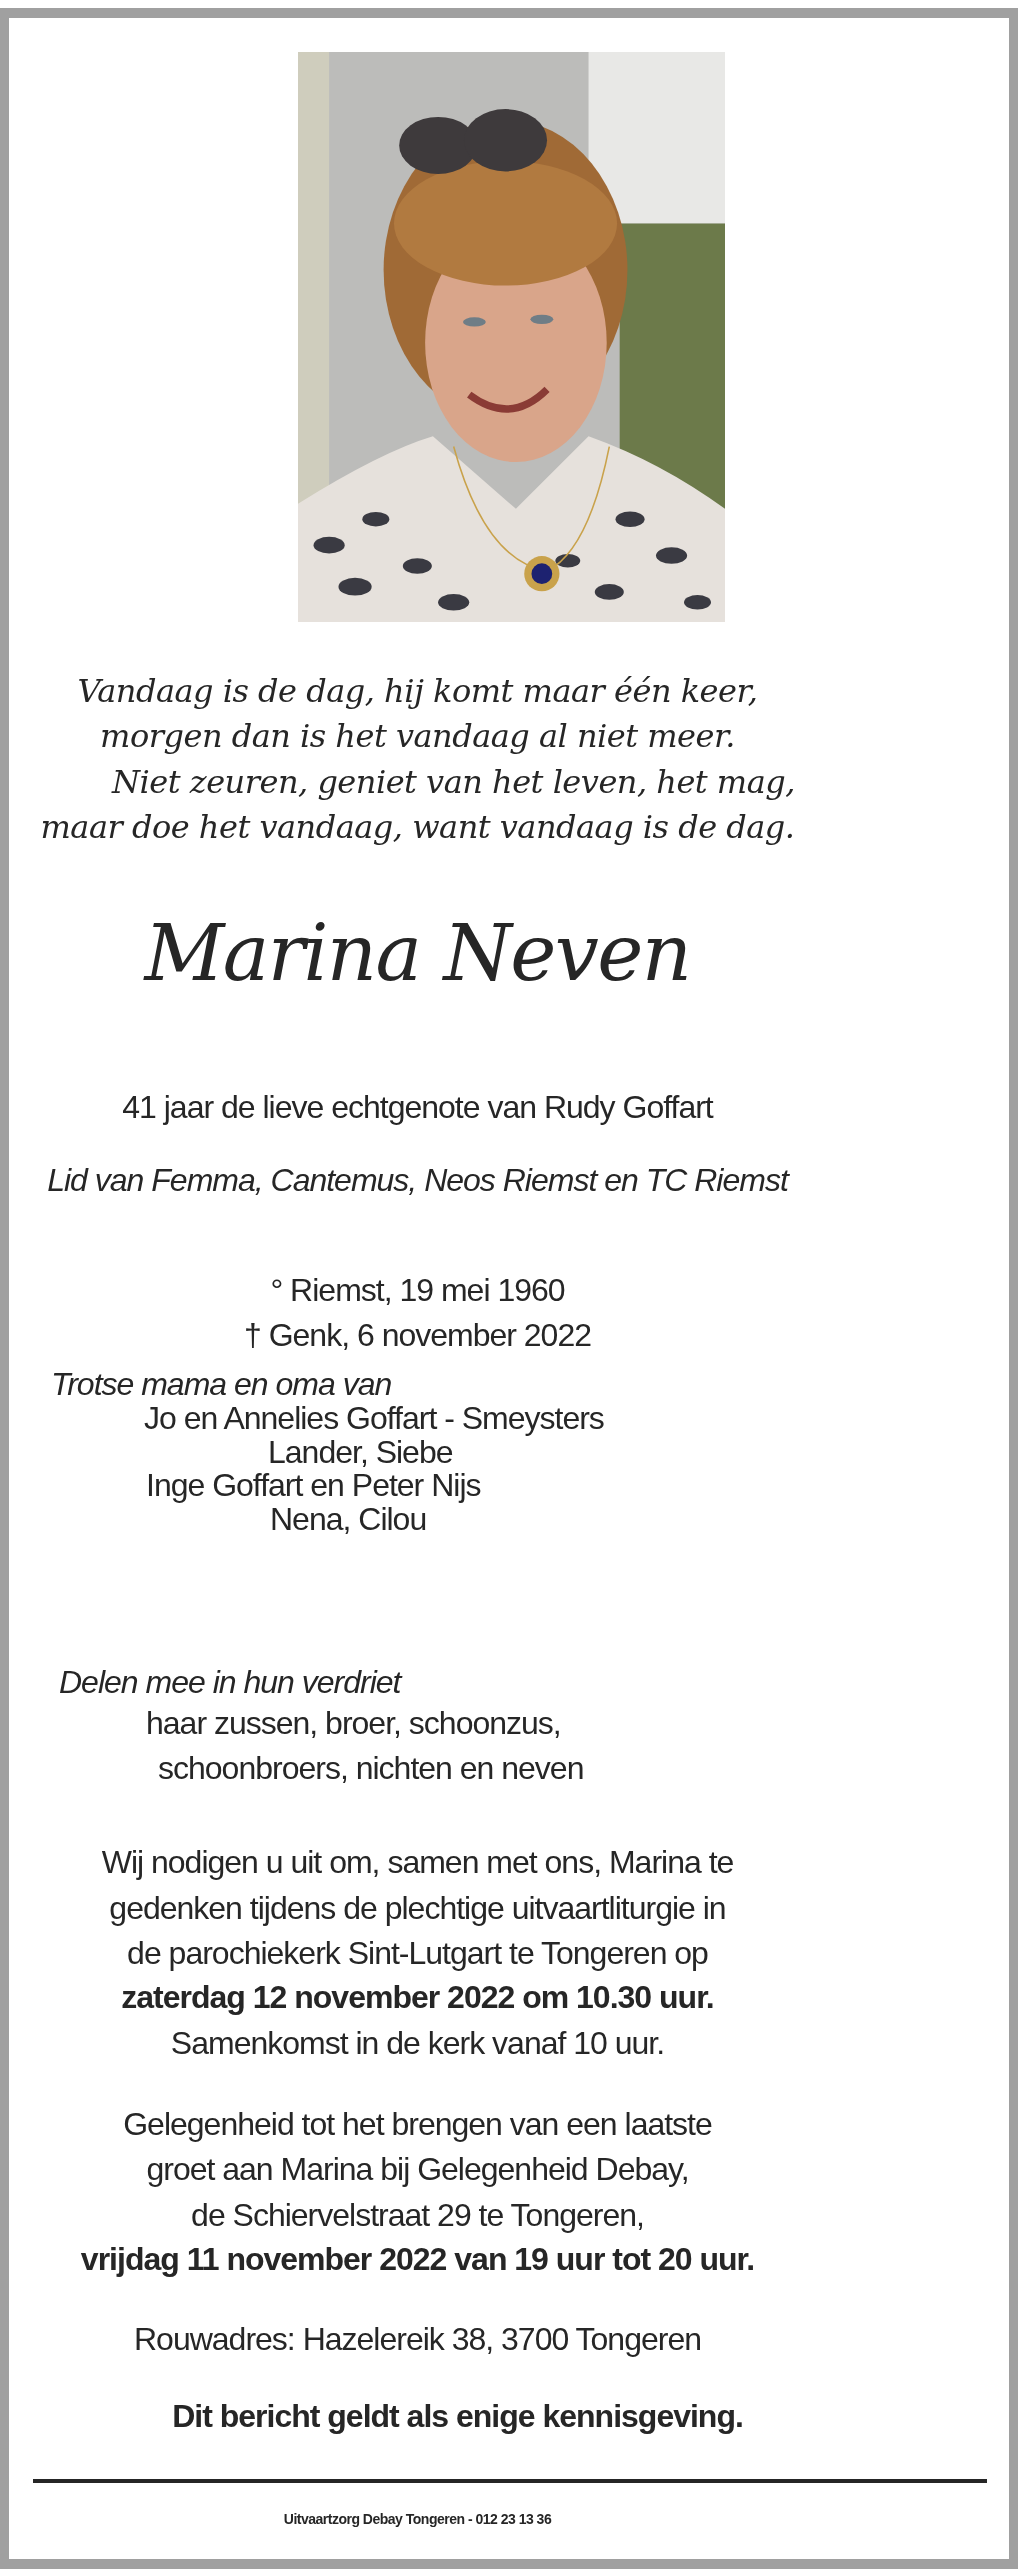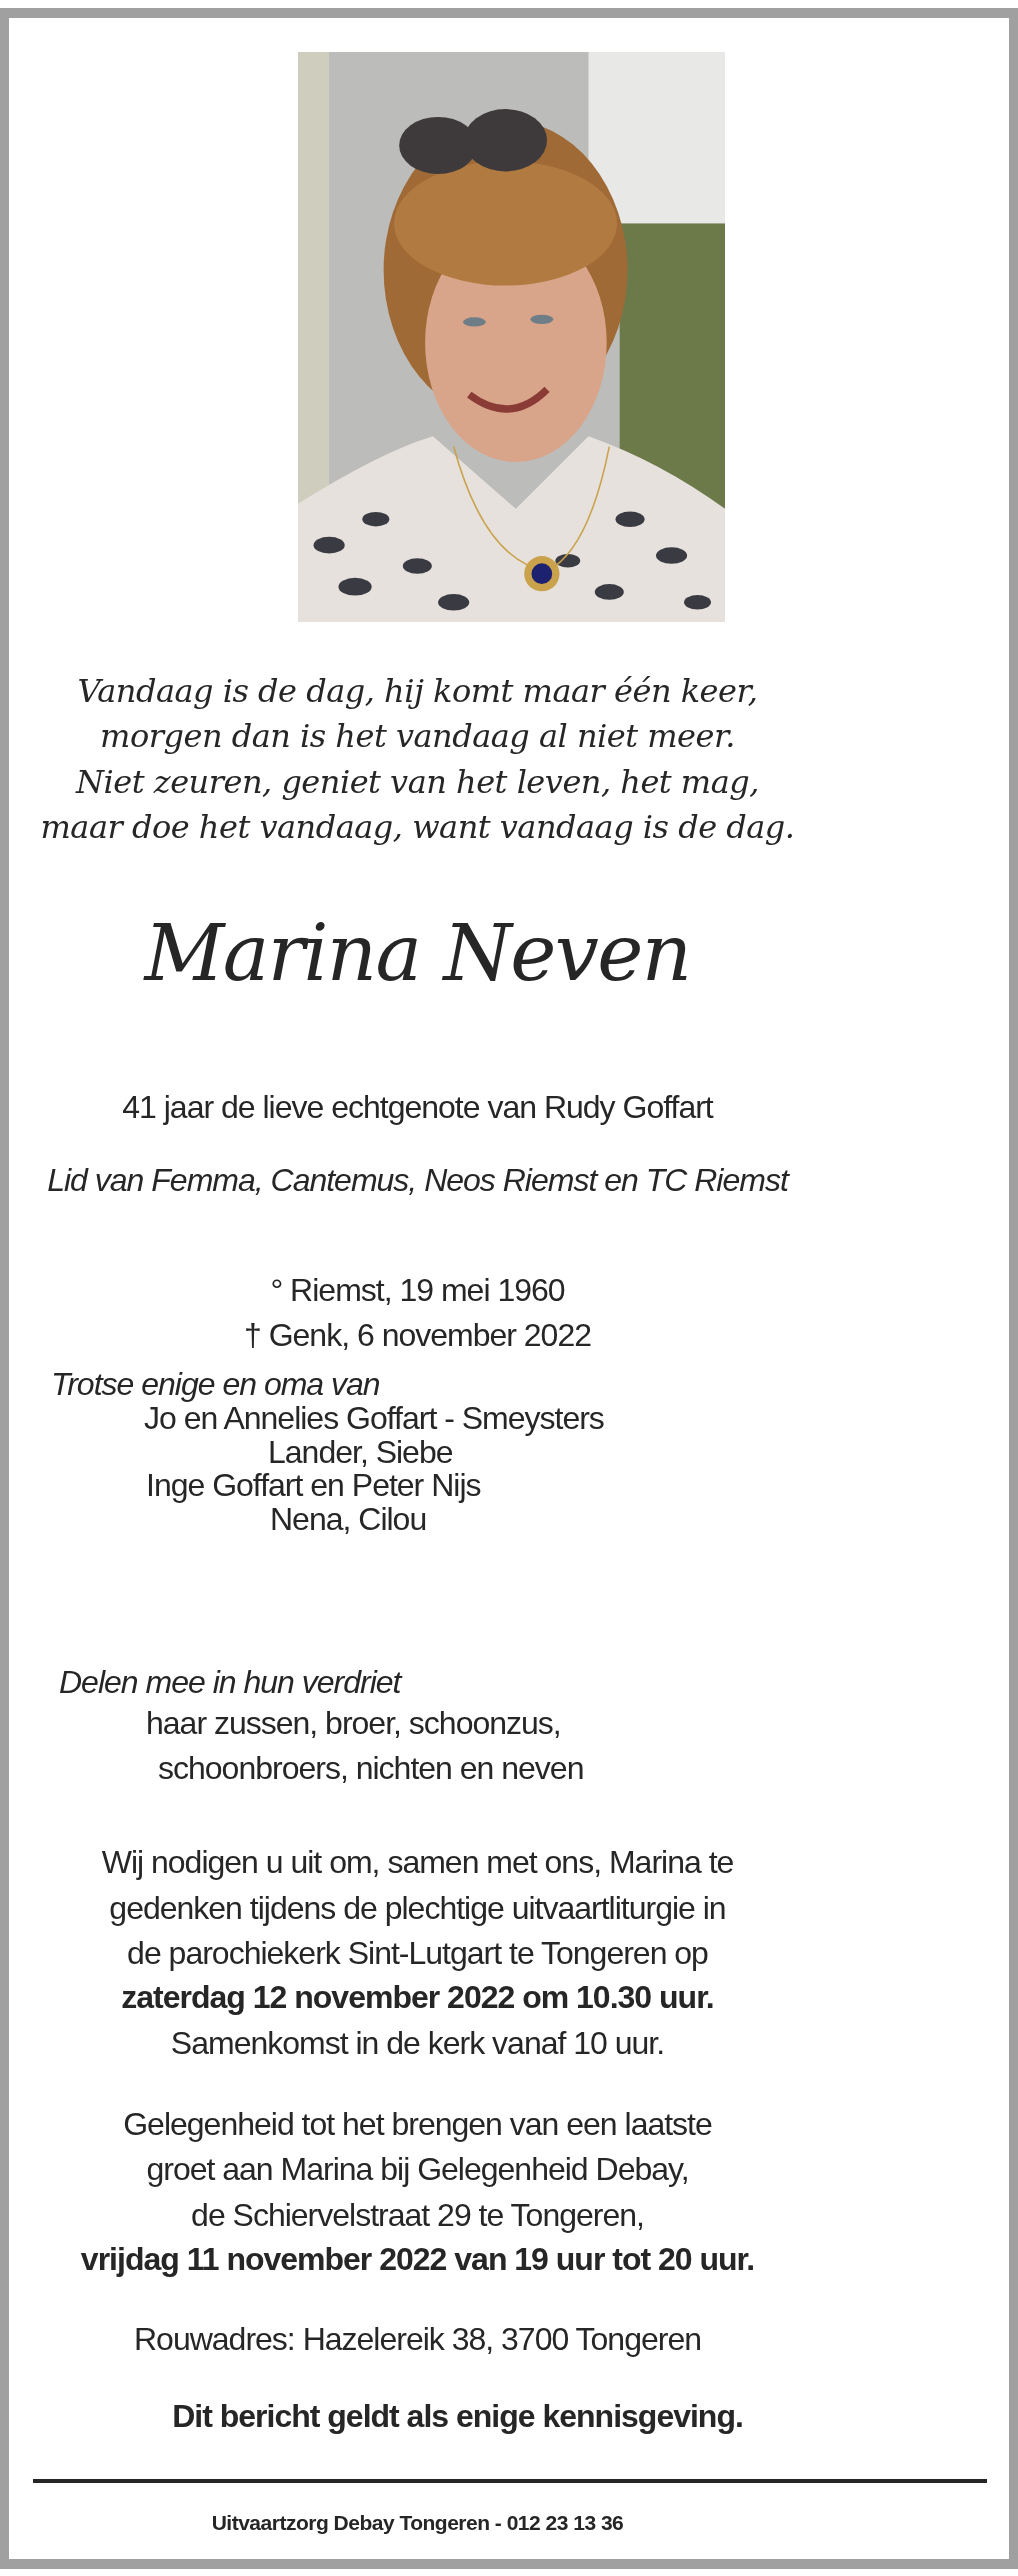--- a/index.html
+++ b/index.html
@@ -17,21 +17,21 @@
   .t { position: absolute; color: #262626; white-space: nowrap; line-height: 1; }
   .sans { font-family: "Liberation Sans", sans-serif; letter-spacing: -1px; }
   .script { font-family: "DejaVu Serif", serif; font-style: italic; letter-spacing: -0.5px; }
   .center { left: 0; width: 835px; text-align: center; }
   .poem { font-size: 32px; }
   .name { font-size: 78px; letter-spacing: -1.6px; }
   .body { font-size: 32px; }
   .bold { font-weight: bold; }
   .ital { font-style: italic; }
   .rule { position: absolute; left: 33px; width: 954px; top: 2479px; height: 3.6px; background: #262626; }
-  .footer { font-size: 21px; letter-spacing: -0.5px; }
+  .footer { font-size: 14px; letter-spacing: -0.5px; }
 </style>
 </head>
 <body>
 
 <div class="frame"></div>
 
 <div class="photo" title="Portrait of Marina Neven with sunglasses on her head, wearing a leopard-print blouse and a gold pendant necklace">
   <svg viewBox="0 0 823 1098" preserveAspectRatio="none">
     <rect x="0" y="0" width="823" height="1098" fill="#bcbcba"></rect>
     <rect x="0" y="0" width="60" height="1098" fill="#cfcdbd"></rect>
@@ -65,32 +65,32 @@
     </g>
 
     <path d="M300 760 Q360 980 480 1000 Q560 960 600 760" stroke="#c9a24b" stroke-width="3" fill="none"></path>
     <circle cx="470" cy="1005" r="34" fill="#c9a24b"></circle>
     <circle cx="470" cy="1005" r="20" fill="#1d2270"></circle>
   </svg>
 </div>
 
 <div class="t script poem center" style="top:675px;">Vandaag is de dag, hij komt maar één keer,</div>
 <div class="t script poem center" style="top:720px;">morgen dan is het vandaag al niet meer.</div>
-<div class="t script poem center" style="top:766px;">Niet zeuren, geniet van het leven, het mag,</div>
+<div class="t script poem center" style="top:766px;padding-left:36px;">Niet zeuren, geniet van het leven, het mag,</div>
 <div class="t script poem center" style="top:811px;">maar doe het vandaag, want vandaag is de dag.</div>
 
 <div class="t script name center" style="top:914px;">Marina Neven</div>
 
 <div class="t sans body center" style="top:1080px;margin-top:11px;">41 jaar de lieve echtgenote van Rudy Goffart</div>
 <div class="t sans body center ital" style="top:1164px;">Lid van Femma, Cantemus, Neos Riemst en TC Riemst</div>
 
 <div class="t sans body center" style="top:1274px;">° Riemst, 19 mei 1960</div>
 <div class="t sans body center" style="top:1319px;">† Genk, 6 november 2022</div>
 
-<div class="t sans body ital" style="top:1368px; left:51px;">Trotse enige en oma van</div>
+<div class="t sans body ital" style="top:1368px; left:51px;">Trotse mama en oma van</div>
 <div class="t sans body" style="top:1402px; left:144px;">Jo en Annelies Goffart - Smeysters</div>
 <div class="t sans body" style="top:1436px; left:268px;">Lander, Siebe</div>
 <div class="t sans body" style="top:1469px; left:146px;">Inge Goffart en Peter Nijs</div>
 <div class="t sans body" style="top:1503px; left:270px;">Nena, Cilou</div>
 
 <div class="t sans body ital" style="top:1666px; left:59px;">Delen mee in hun verdriet</div>
 <div class="t sans body" style="top:1707px; left:146px;">haar zussen, broer, schoonzus,</div>
 <div class="t sans body" style="top:1752px; left:146px;margin-left:12px;">schoonbroers, nichten en neven</div>
 
 <div class="t sans body center" style="top:1846px;">Wij nodigen u uit om, samen met ons, Marina te</div>

